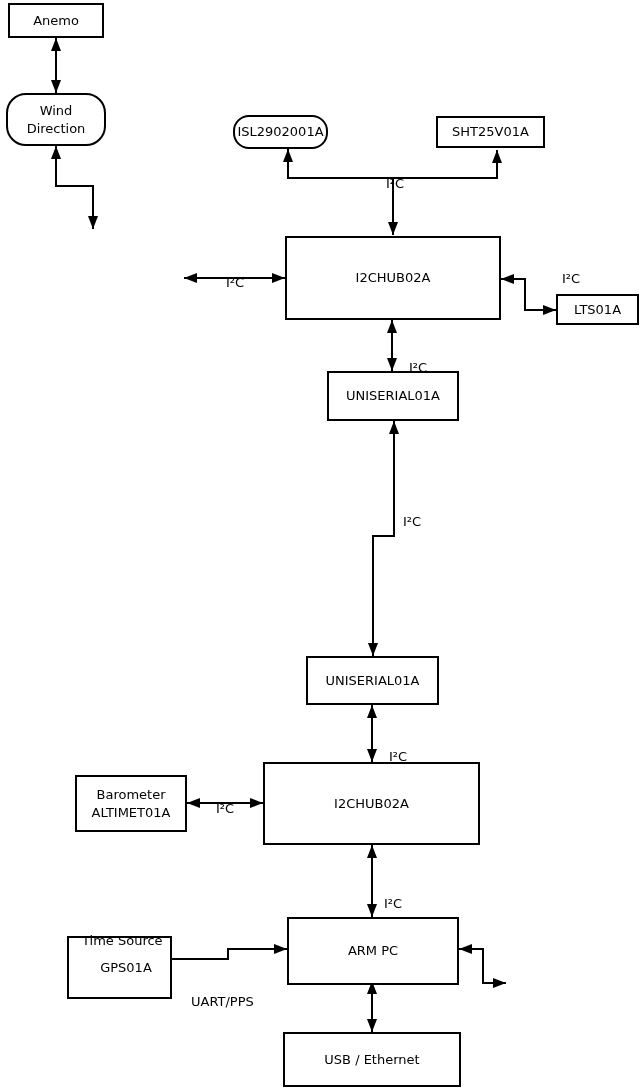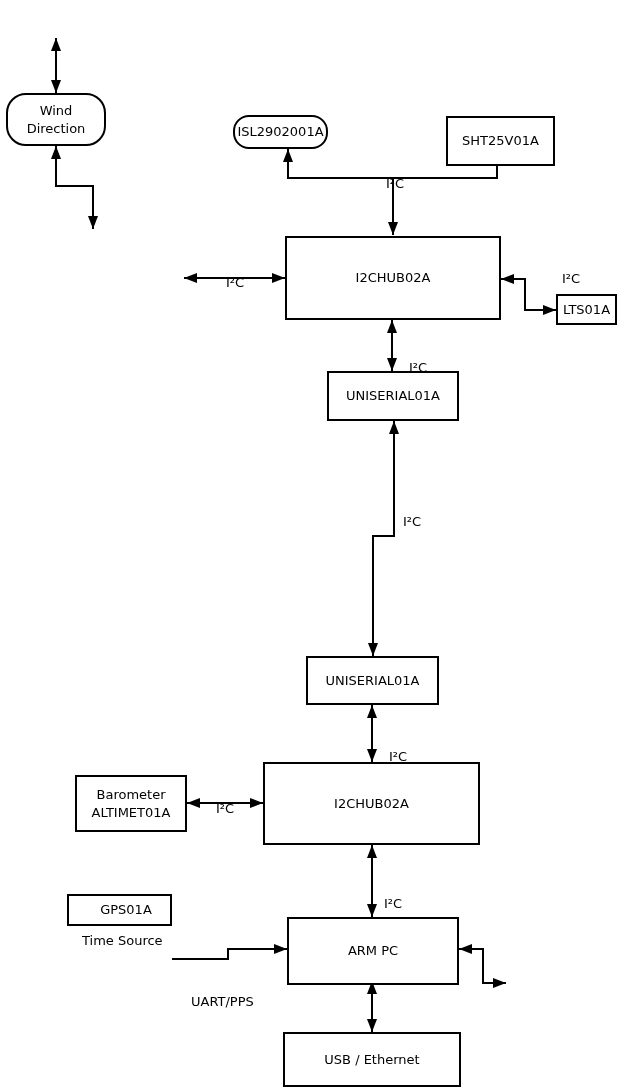--- a/index.html
+++ b/index.html
@@ -69,43 +69,44 @@
     <path class="wire" d="M 392 320 V 371" marker-start="url(#arrow)" marker-end="url(#arrow)"></path>
     <path class="wire" d="M 394 421 V 536 H 373 V 656" marker-start="url(#arrow)" marker-end="url(#arrow)"></path>
     <path class="wire" d="M 372 705 V 762" marker-start="url(#arrow)" marker-end="url(#arrow)"></path>
     <path class="wire" d="M 187 803 H 263" marker-start="url(#arrow)" marker-end="url(#arrow)"></path>
     <path class="wire" d="M 372 845 V 917" marker-start="url(#arrow)" marker-end="url(#arrow)"></path>
     <path class="wire" d="M 172 959 H 228 V 949 H 287" marker-end="url(#arrow)"></path>
     <path class="wire" d="M 459 949 H 483 V 983 H 506" marker-start="url(#arrow)" marker-end="url(#arrow)"></path>
     <path class="wire" d="M 372 981 V 1032" marker-start="url(#arrow)" marker-end="url(#arrow)"></path>
   </svg>
 
+  <div class="node" style="left:8px; top:3px; width:96px; height:35px;">Anemo</div>
 
   <div class="node" style="left:6px; top:93px; width:100px; height:53px;border-radius:20px;">Wind
 Direction</div>
 
 
   <div class="node" style="left:233px; top:115px; width:95px; height:34px;border-radius:16px;">ISL2902001A</div>
 
-  <div class="node" style="left:446px; top:116px; width:109px; height:50px;">SHT25V01A</div>
+  <div class="node" style="left:436px; top:116px; width:109px; height:32px;">SHT25V01A</div>
 
   <div class="node" style="left:285px; top:236px; width:216px; height:84px;">I2CHUB02A</div>
 
-  <div class="node" style="left:556px; top:294px; width:61px; height:31px;">LTS01A</div>
+  <div class="node" style="left:556px; top:294px; width:83px; height:31px;">LTS01A</div>
 
   <div class="node" style="left:327px; top:371px; width:132px; height:50px;">UNISERIAL01A</div>
 
   <div class="node" style="left:306px; top:656px; width:133px; height:49px;">UNISERIAL01A</div>
 
   <div class="node" style="left:263px; top:762px; width:217px; height:83px;">I2CHUB02A</div>
 
   <div class="node" style="left:75px; top:775px; width:112px; height:57px;">Barometer
 ALTIMET01A</div>
 
-  <div class="node" style="left:67px; top:894px; width:105px; height:32px;padding-left:13px;">GPS01A</div>
+  <div class="node" style="left:67px; top:936px; width:105px; height:63px;padding-left:13px;">GPS01A</div>
 
   <div class="node" style="left:287px; top:917px; width:172px; height:68px;">ARM PC</div>
 
 
   <div class="node" style="left:283px; top:1032px; width:178px; height:55px;">USB / Ethernet</div>
 
   <div class="edge-label" style="left:386px; top:152px;">I²C</div>
 
   <div class="edge-label" style="left:226px; top:251px;">I²C</div>
 

